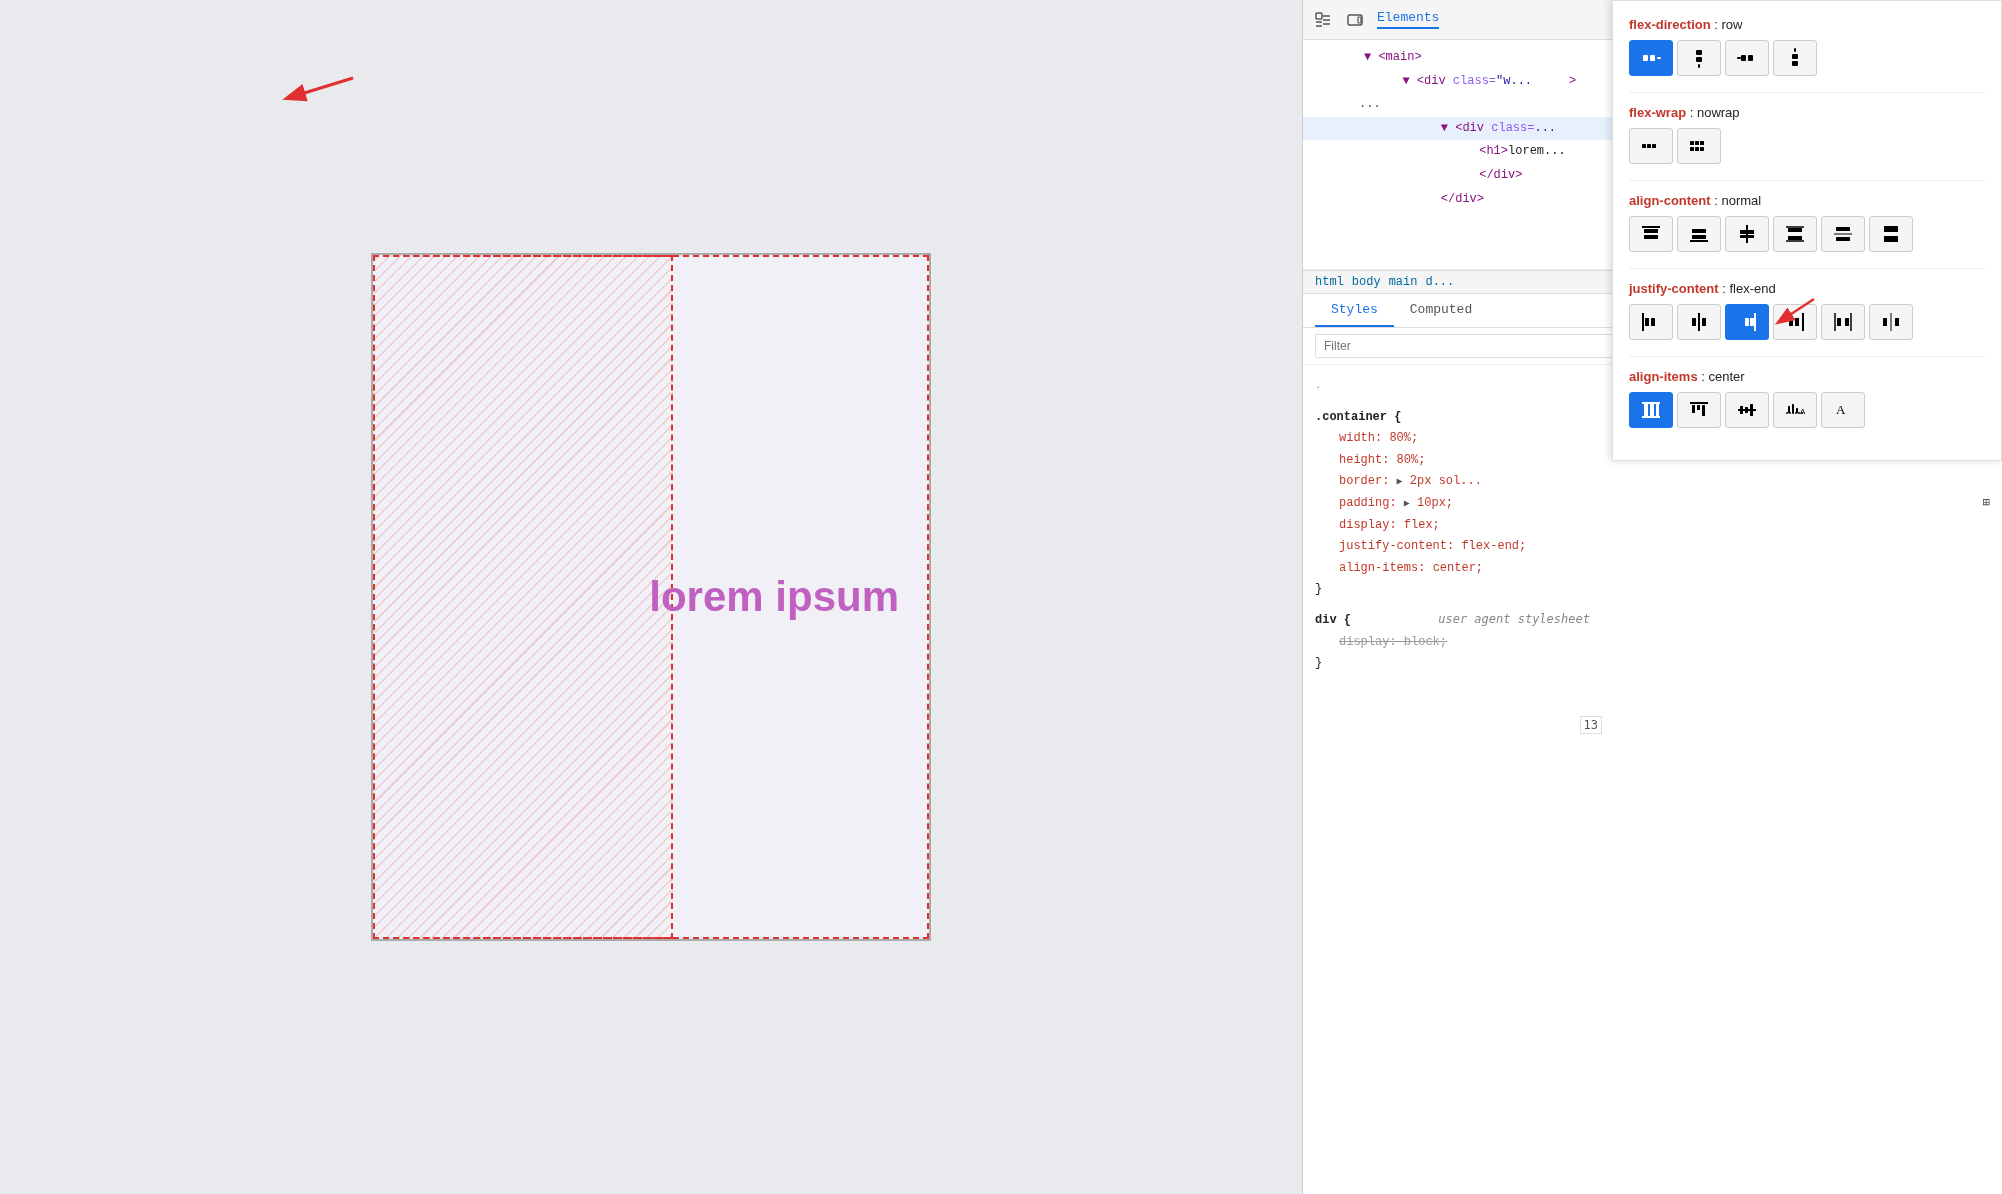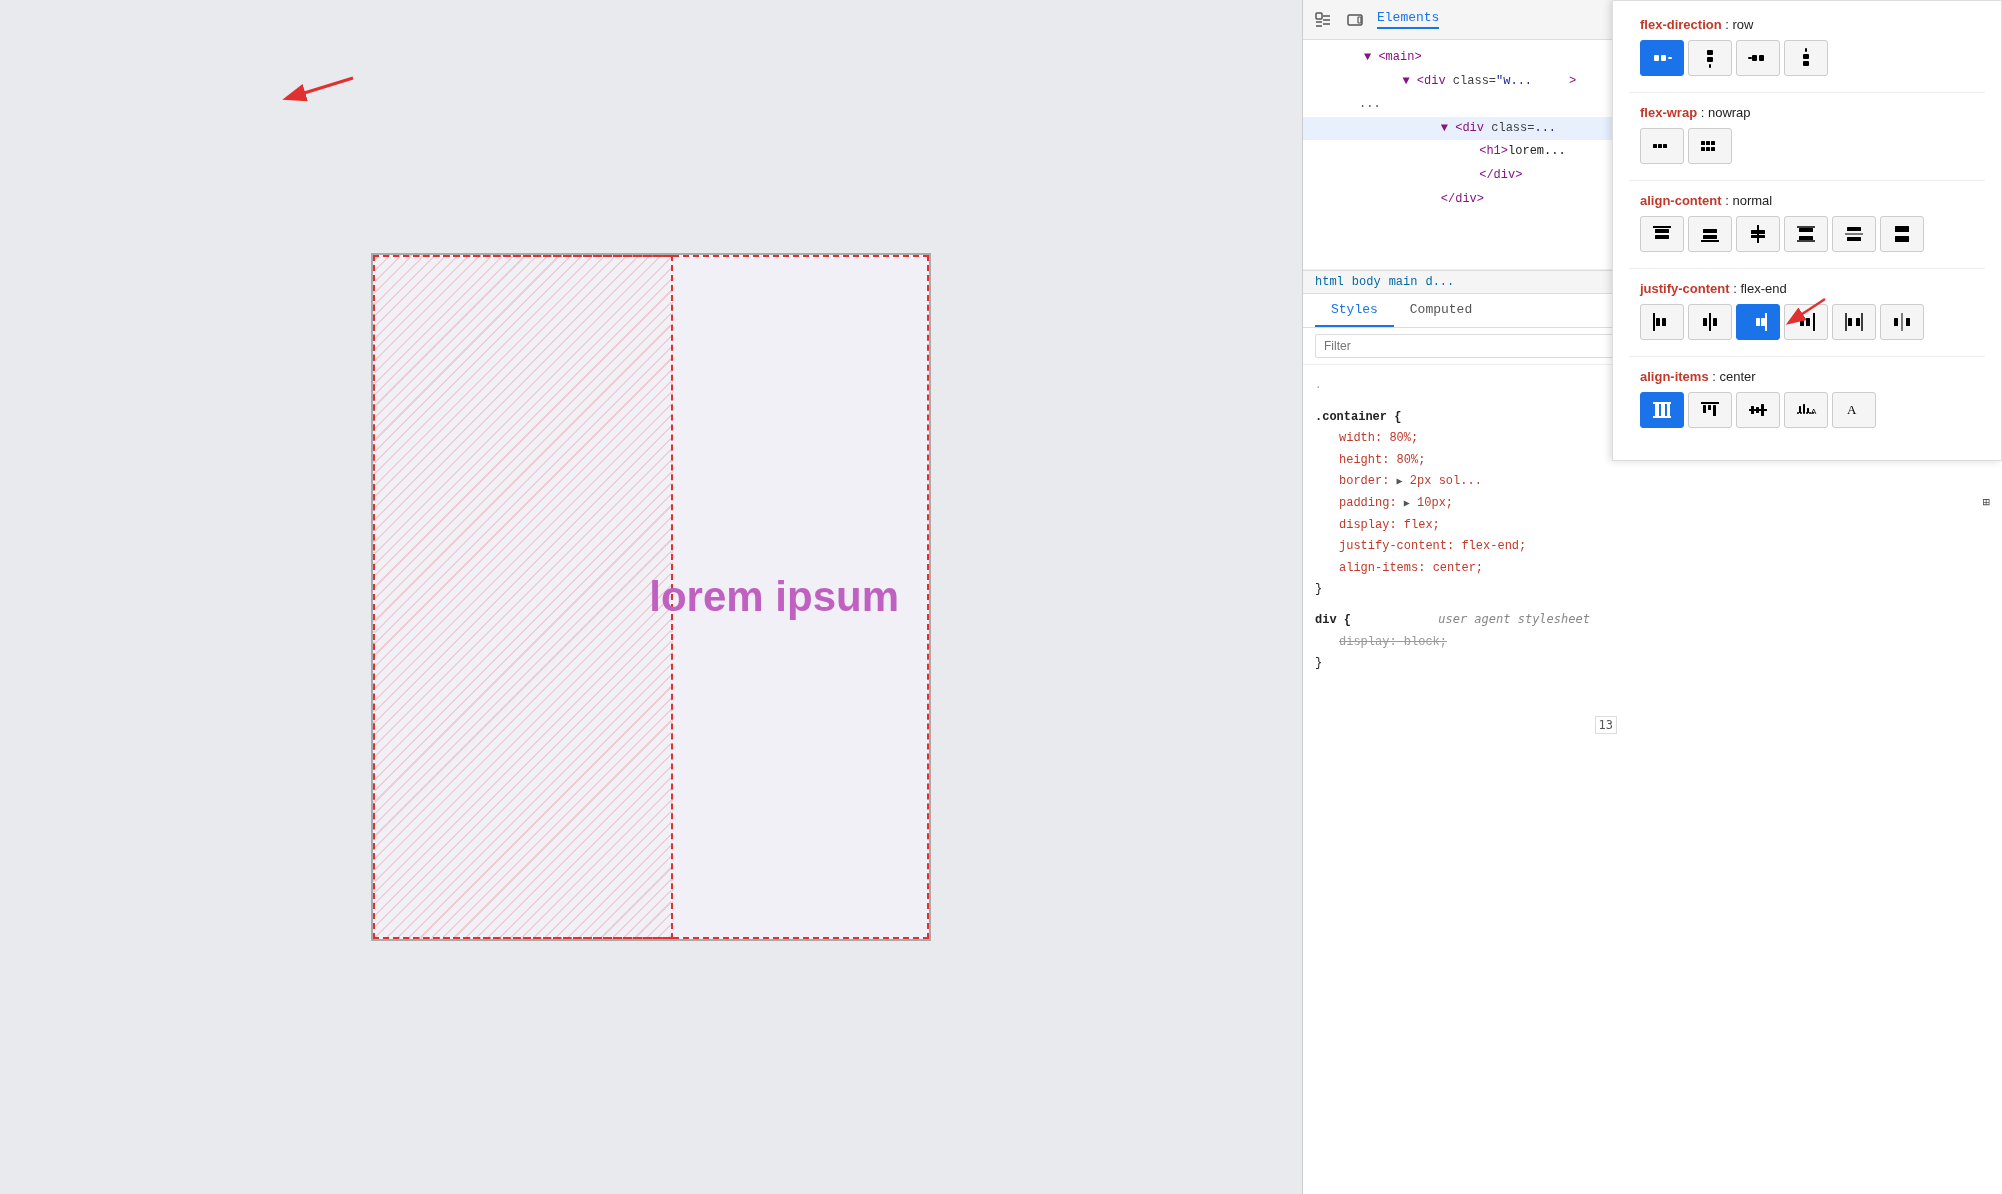--- a/index.html
+++ b/index.html
@@ -120,21 +120,21 @@
       line-height: 1.8;
     }
 
     .dom-line {
       padding: 1px 12px;
       color: #222;
       white-space: nowrap;
     }
 
     .dom-line .tag { color: #881280; margin-left: 37px; }
-    .dom-line .attr-name { color: #404040; text-align: center; }
+    .dom-line .attr-name { color: #8b5cf6; text-align: center; }
     .dom-line .attr-value { color: #1a1aa6; }
     .dom-line .ellipsis { color: #555; }
 
     .dom-indent-1 { padding-left: 24px; }
     .dom-indent-2 { padding-left: 48px; }
     .dom-indent-3 { padding-left: 72px; }
     .dom-indent-4 { padding-left: 96px; }
 
     .dom-selected {
       background: #e8f0fe;
@@ -252,21 +252,20 @@
       background: #fff;
       border: 1px solid #ddd;
       box-shadow: -2px 0 8px rgba(0,0,0,0.15);
       padding: 16px;
       font-size: 13px;
       z-index: 100;
     }
 
     .flex-property {
       margin-bottom: 16px;
-      margin-left: 11px;
     }
 
     .flex-prop-name {
       color: #c0392b;
       font-weight: 600;
       font-size: 13px;
     }
 
     .flex-prop-value {
       color: #222;
@@ -671,13 +670,13 @@
       <button class="flex-btn" title="text">
         <svg viewBox="0 0 22 22">
           <text x="4" y="15" font-size="13" fill="currentColor" font-family="serif">A</text>
         </svg>
       </button>
     </div>
   </div>
 
 </div>
 
-<div style="position:fixed; right: 385px; bottom: 460px; font-size: 12px; color: #555; background: #fff; padding: 1px 3px; border: 1px solid #ddd; font-family: monospace;">13</div>
+<div style="position:fixed; right: 400px; bottom: 460px; font-size: 12px; color: #555; background: #fff; padding: 1px 3px; border: 1px solid #ddd; font-family: monospace;">13</div>
 
 </body></html>

